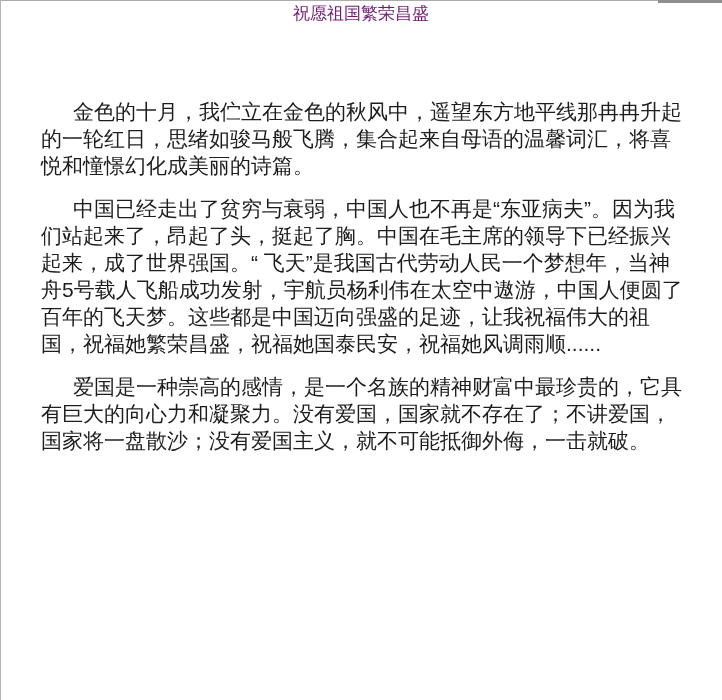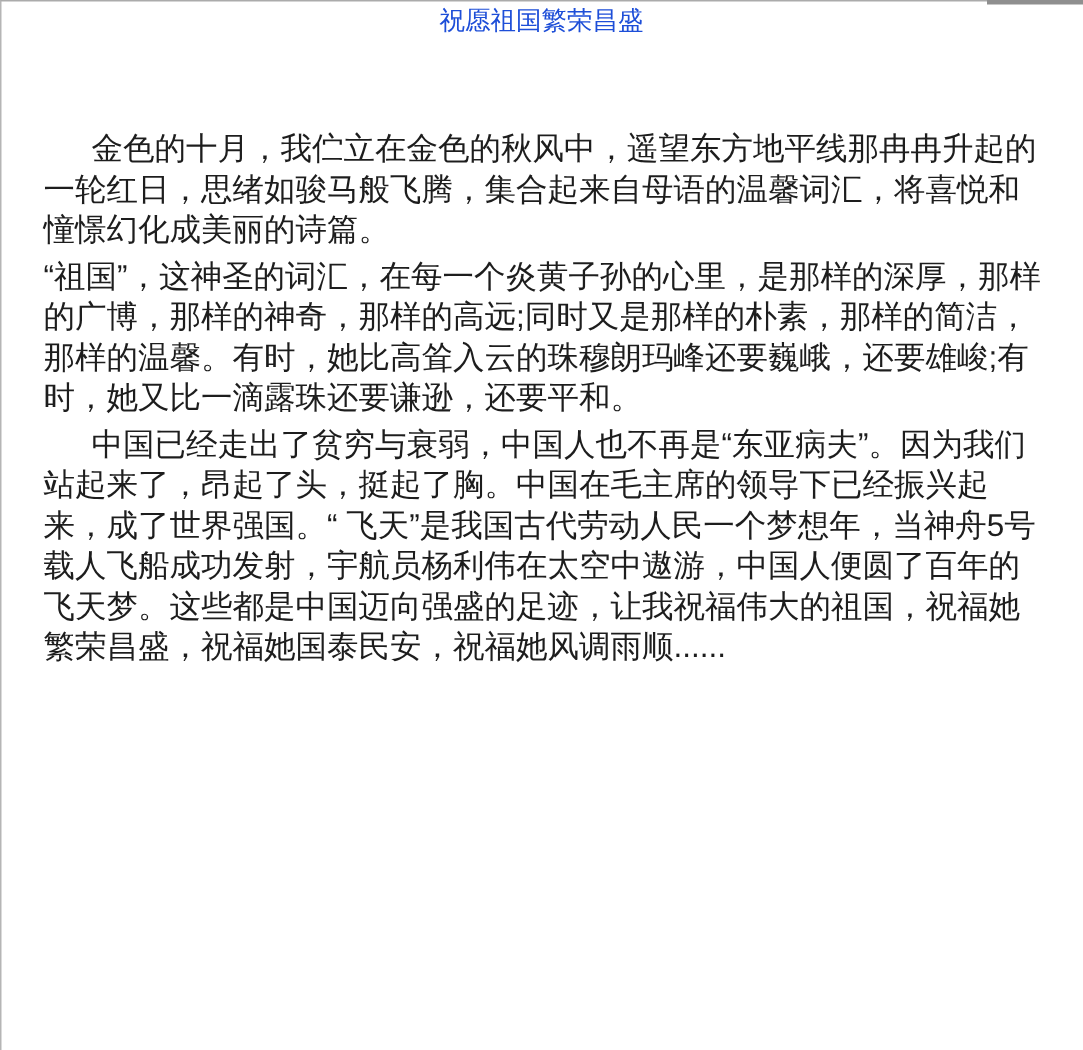--- a/index.html
+++ b/index.html
@@ -30,47 +30,47 @@
     background: #8f8f8f;
   }
   .doc-title {
     position: absolute;
     top: 2px;
     left: 0;
     width: 100%;
     text-align: center;
     font-size: 17px;
     line-height: 24px;
-    color: #1d4ed8;
+    color: #701a75;
     font-weight: 400;
   }
   .doc-body {
     position: absolute;
     left: 25px;
     top: 82px;
     width: 674px;
     font-size: 21px;
     line-height: 27px;
     color: #1d1d1d;
     text-align: left;
     word-break: break-all;
   }
   .doc-body p {
-    margin: 4px;
+    margin: 16px;
     padding: 0;
   }
   .doc-body p.indent {
     text-indent: 32px;
   }
 </style>
 </head>
 <body>
 
 <div class="page-frame"></div>
 <div class="top-right-dash"></div>
 
 <div class="doc-title">祝愿祖国繁荣昌盛</div>
 
 <div class="doc-body">
     <p class="indent">金色的十月，我伫立在金色的秋风中，遥望东方地平线那冉冉升起的一轮红日，思绪如骏马般飞腾，集合起来自母语的温馨词汇，将喜悦和憧憬幻化成美丽的诗篇。</p>
-    <p class="">“祖国”，这神圣的词汇，在每一个炎黄子孙的心里，是那样的深厚，那样的广博，那样的神奇，那样的高远;同时又是那样的朴素，那样的简洁，那样的温馨。有时，她比高耸入云的珠穆朗玛峰还要巍峨，还要雄峻;有时，她又比一滴露珠还要谦逊，还要平和。</p>
     <p class="indent">中国已经走出了贫穷与衰弱，中国人也不再是“东亚病夫”。因为我们站起来了，昂起了头，挺起了胸。中国在毛主席的领导下已经振兴起来，成了世界强国。“ 飞天”是我国古代劳动人民一个梦想年，当神舟5号载人飞船成功发射，宇航员杨利伟在太空中遨游，中国人便圆了百年的飞天梦。这些都是中国迈向强盛的足迹，让我祝福伟大的祖国，祝福她繁荣昌盛，祝福她国泰民安，祝福她风调雨顺......</p>
+    <p class="indent">爱国是一种崇高的感情，是一个名族的精神财富中最珍贵的，它具有巨大的向心力和凝聚力。没有爱国，国家就不存在了；不讲爱国，国家将一盘散沙；没有爱国主义，就不可能抵御外侮，一击就破。</p>
   </div>
 
 </body></html>

